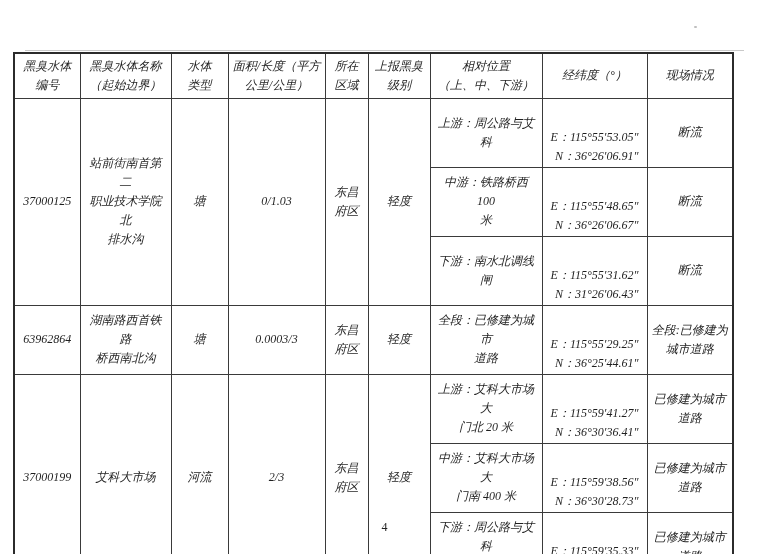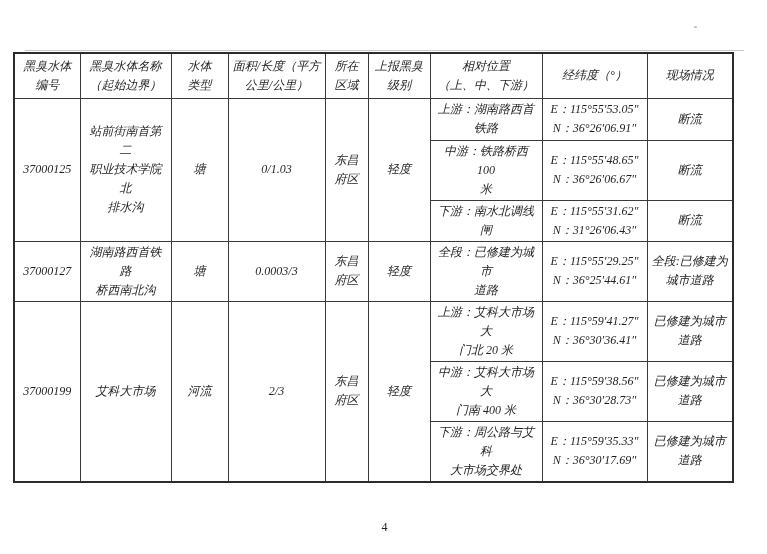--- a/index.html
+++ b/index.html
@@ -41,22 +41,23 @@
     line-height:19px;
     font-weight:normal;
     color:#1f1f1f;
     overflow:hidden;
   }
   
   .tbl{border:2px solid #2b2b2b;}
   .ml{white-space:pre-line;}
   .coord-wrap{
     display:inline-block;
-    text-align:center;
+    text-align:right;
     line-height:19px;
+    margin-top:28px;
   }
   .page-num{
     position:absolute;left:25px;top:520px;
     width:719px;
     text-align:center;
     font-size:12px;
     color:#1f1f1f;
   }
 </style>
 </head>
@@ -104,21 +105,21 @@
       <tr style="height:42px">
         <td rowspan="3">37000125</td>
         <td rowspan="3" class="ml">站前街南首第二
 职业技术学院北
 排水沟</td>
         <td rowspan="3">塘</td>
         <td rowspan="3">0/1.03</td>
         <td rowspan="3" class="ml">东昌
 府区</td>
         <td rowspan="3">轻度</td>
-        <td class="ml">上游：湖南路西首铁路</td>
+        <td class="ml">上游：周公路与艾科</td>
         <td>
           <div class="coord-wrap">
             <div>E：115°55′53.05″</div>
             <div>N：36°26′06.91″</div>
           </div>
         </td>
         <td class="ml">断流</td>
       </tr>
       <tr style="height:44px">
         <td class="ml">中游：铁路桥西 100
@@ -136,21 +137,21 @@
         <td>
           <div class="coord-wrap">
             <div>E：115°55′31.62″</div>
             <div>N：31°26′06.43″</div>
           </div>
         </td>
         <td class="ml">断流</td>
       </tr>
 
       <tr style="height:40px">
-        <td>37000127</td>
+        <td>63962864</td>
         <td class="ml">湖南路西首铁路
 桥西南北沟</td>
         <td>塘</td>
         <td>0.0003/3</td>
         <td class="ml">东昌
 府区</td>
         <td>轻度</td>
         <td class="ml">全段：已修建为城市
 道路</td>
         <td>

